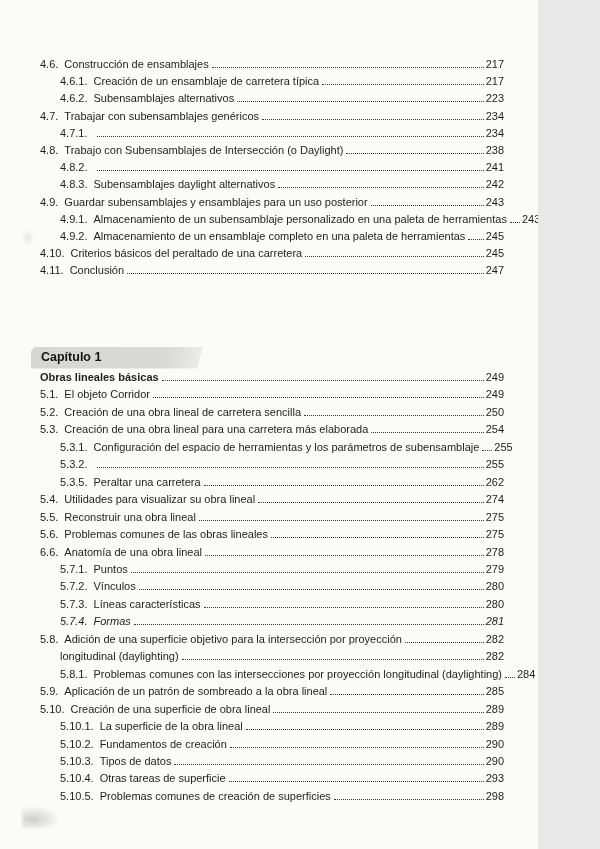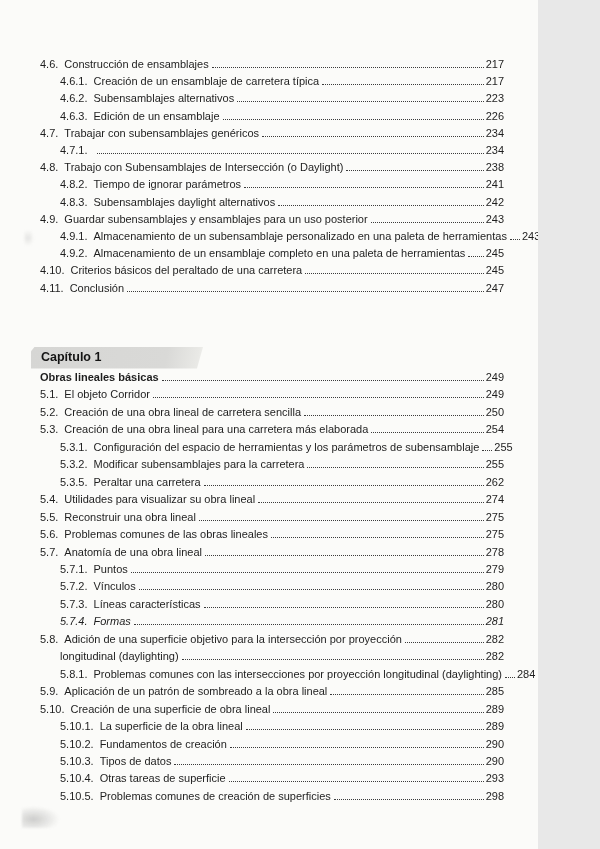--- a/index.html
+++ b/index.html
@@ -60,46 +60,39 @@
     <span class="title">Creación de un ensamblaje de carretera típica</span>
     <span class="leader" style="border-bottom-color: rgb(59, 59, 59);"></span>
     <span class="pg">217</span>
   </div>
       <div class="row lvl1">
     <span class="num">4.6.2.</span>
     <span class="title">Subensamblajes alternativos</span>
     <span class="leader" style="border-bottom-color: rgb(59, 59, 59);"></span>
     <span class="pg">223</span>
   </div>
-      <div class="row lvl1">
-    <span class="num">4.6.3.</span>
-    <span class="title">Edición de un ensamblaje</span>
-    <span class="leader" style="border-bottom-color: rgb(59, 59, 59);"></span>
-    <span class="pg">226</span>
-  </div>
       <div class="row lvl0">
     <span class="num">4.7.</span>
     <span class="title">Trabajar con subensamblajes genéricos</span>
     <span class="leader" style="border-bottom-color: rgb(59, 59, 59);"></span>
     <span class="pg">234</span>
   </div>
       <div class="row lvl1">
     <span class="num">4.7.1.</span>
     <span class="leader" style="border-bottom-color: rgb(59, 59, 59);"></span>
     <span class="pg">234</span>
   </div>
       <div class="row lvl0">
     <span class="num">4.8.</span>
     <span class="title">Trabajo con Subensamblajes de Intersección (o Daylight)</span>
     <span class="leader" style="border-bottom-color: rgb(59, 59, 59);"></span>
     <span class="pg">238</span>
   </div>
       <div class="row lvl1">
     <span class="num">4.8.2.</span>
-    <span class="title">Tiempo de ignorar parámetros</span>
     <span class="leader" style="border-bottom-color: rgb(59, 59, 59);"></span>
     <span class="pg">241</span>
   </div>
       <div class="row lvl1">
     <span class="num">4.8.3.</span>
     <span class="title">Subensamblajes daylight alternativos</span>
     <span class="leader" style="border-bottom-color: rgb(59, 59, 59);"></span>
     <span class="pg">242</span>
   </div>
       <div class="row lvl0">
@@ -164,21 +157,20 @@
     <span class="pg">254</span>
   </div>
       <div class="row lvl1">
     <span class="num">5.3.1.</span>
     <span class="title">Configuración del espacio de herramientas y los parámetros de subensamblaje</span>
     <span class="leader" style="border-bottom-color: rgb(59, 59, 59);"></span>
     <span class="pg">255</span>
   </div>
       <div class="row lvl1">
     <span class="num">5.3.2.</span>
-    <span class="title">Modificar subensamblajes para la carretera</span>
     <span class="leader" style="border-bottom-color: rgb(59, 59, 59);"></span>
     <span class="pg">255</span>
   </div>
       <div class="row lvl1">
     <span class="num">5.3.5.</span>
     <span class="title">Peraltar una carretera</span>
     <span class="leader" style="border-bottom-color: rgb(59, 59, 59);"></span>
     <span class="pg">262</span>
   </div>
       <div class="row lvl0">
@@ -193,21 +185,21 @@
     <span class="leader" style="border-bottom-color: rgb(59, 59, 59);"></span>
     <span class="pg">275</span>
   </div>
       <div class="row lvl0">
     <span class="num">5.6.</span>
     <span class="title">Problemas comunes de las obras lineales</span>
     <span class="leader" style="border-bottom-color: rgb(59, 59, 59);"></span>
     <span class="pg">275</span>
   </div>
       <div class="row lvl0">
-    <span class="num">5.7.</span>
+    <span class="num">6.6.</span>
     <span class="title">Anatomía de una obra lineal</span>
     <span class="leader" style="border-bottom-color: rgb(59, 59, 59);"></span>
     <span class="pg">278</span>
   </div>
       <div class="row lvl1">
     <span class="num">5.7.1.</span>
     <span class="title">Puntos</span>
     <span class="leader" style="border-bottom-color: rgb(59, 59, 59);"></span>
     <span class="pg">279</span>
   </div>

